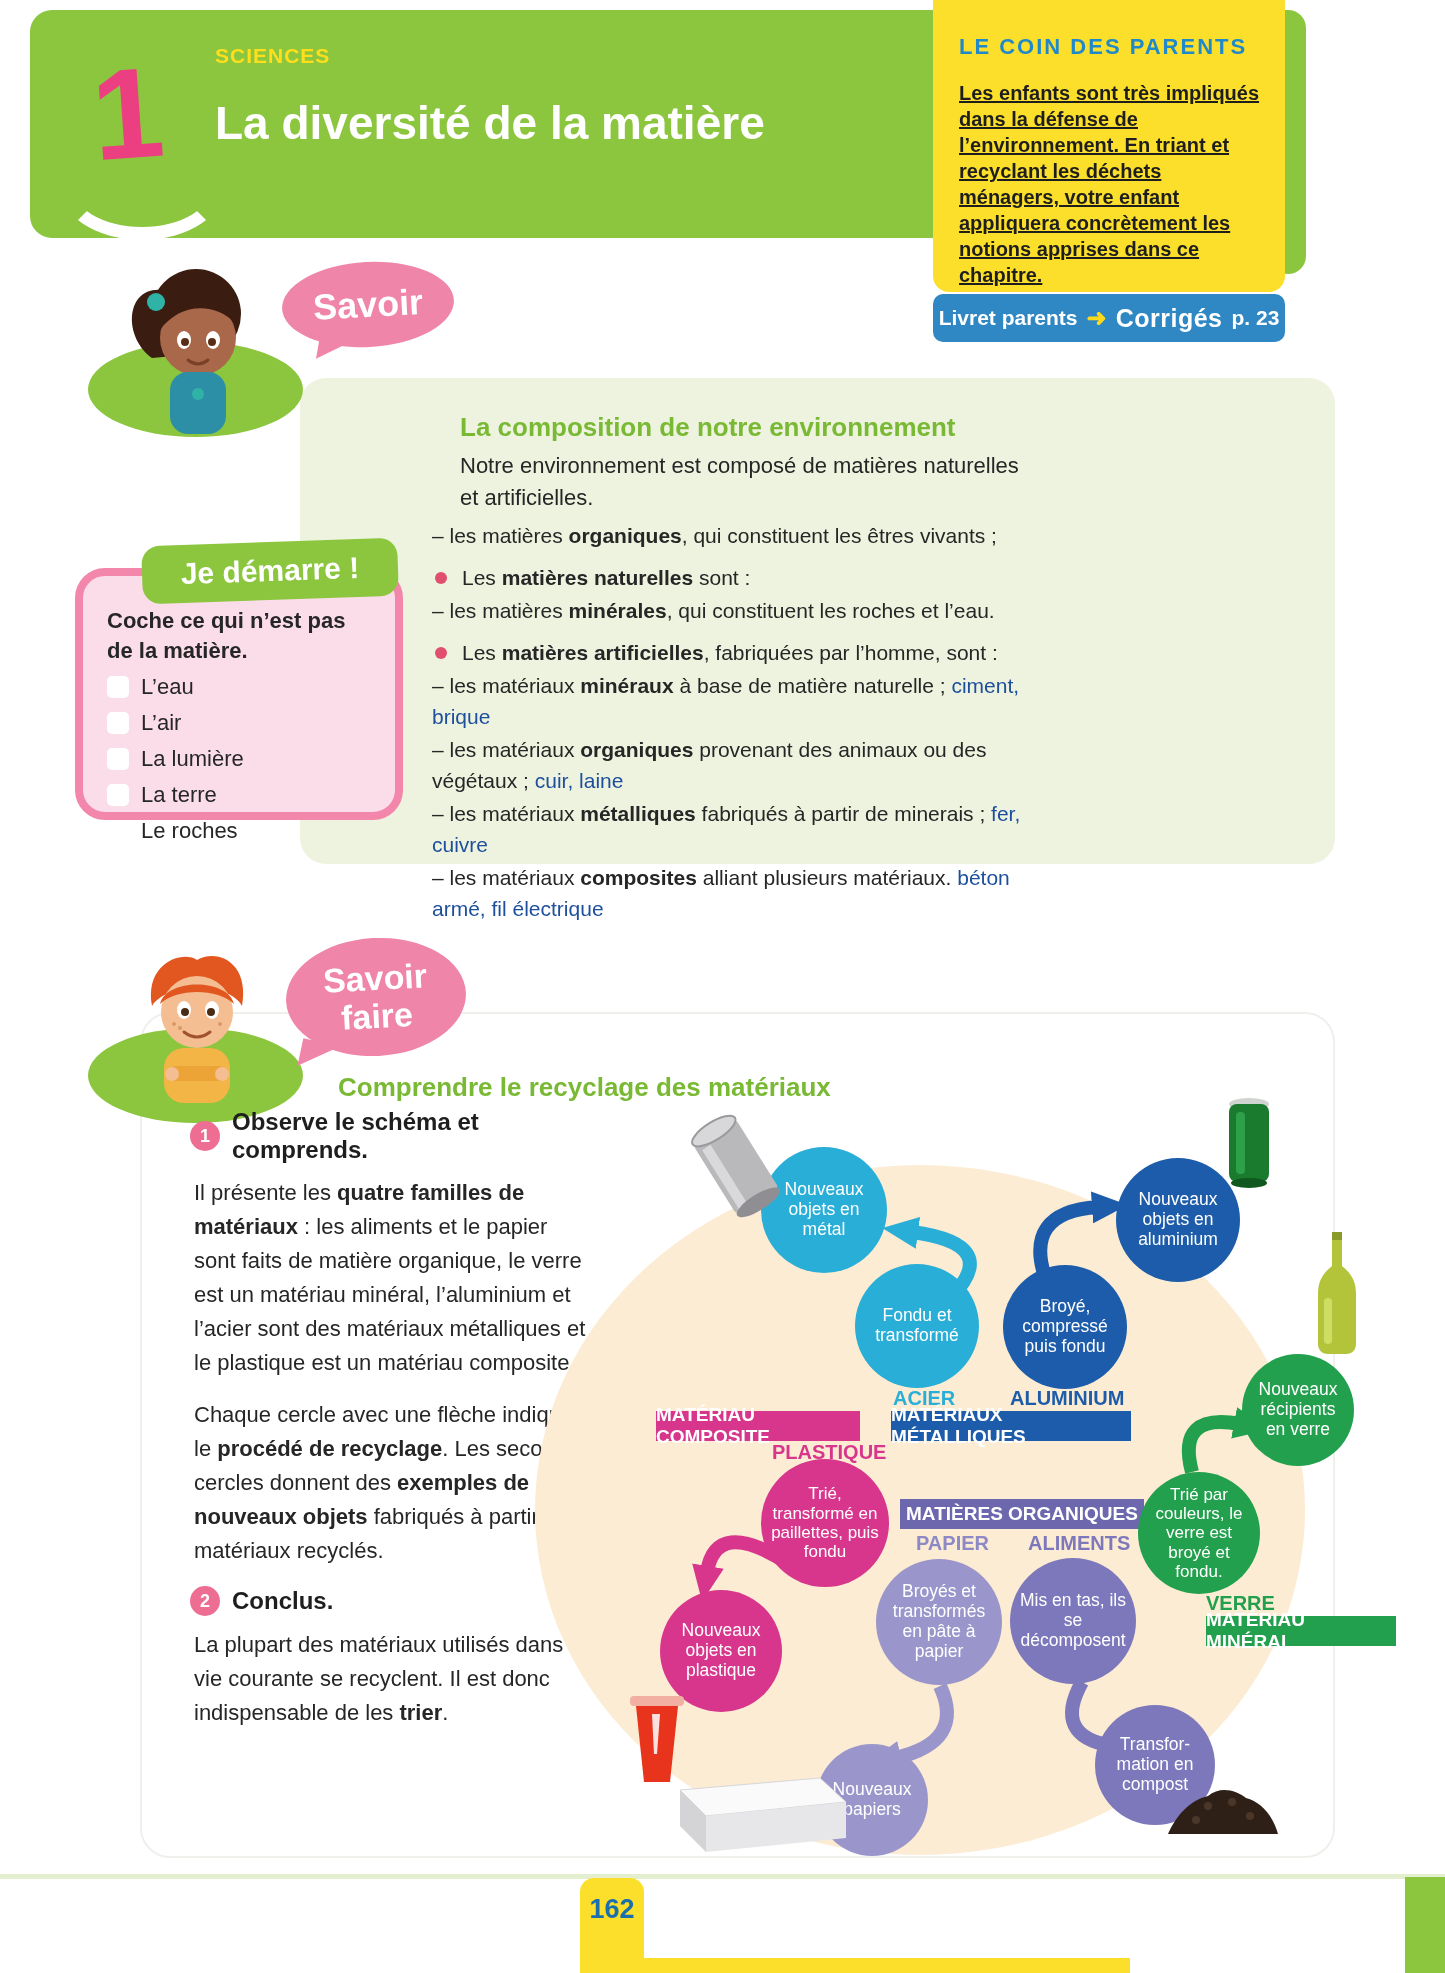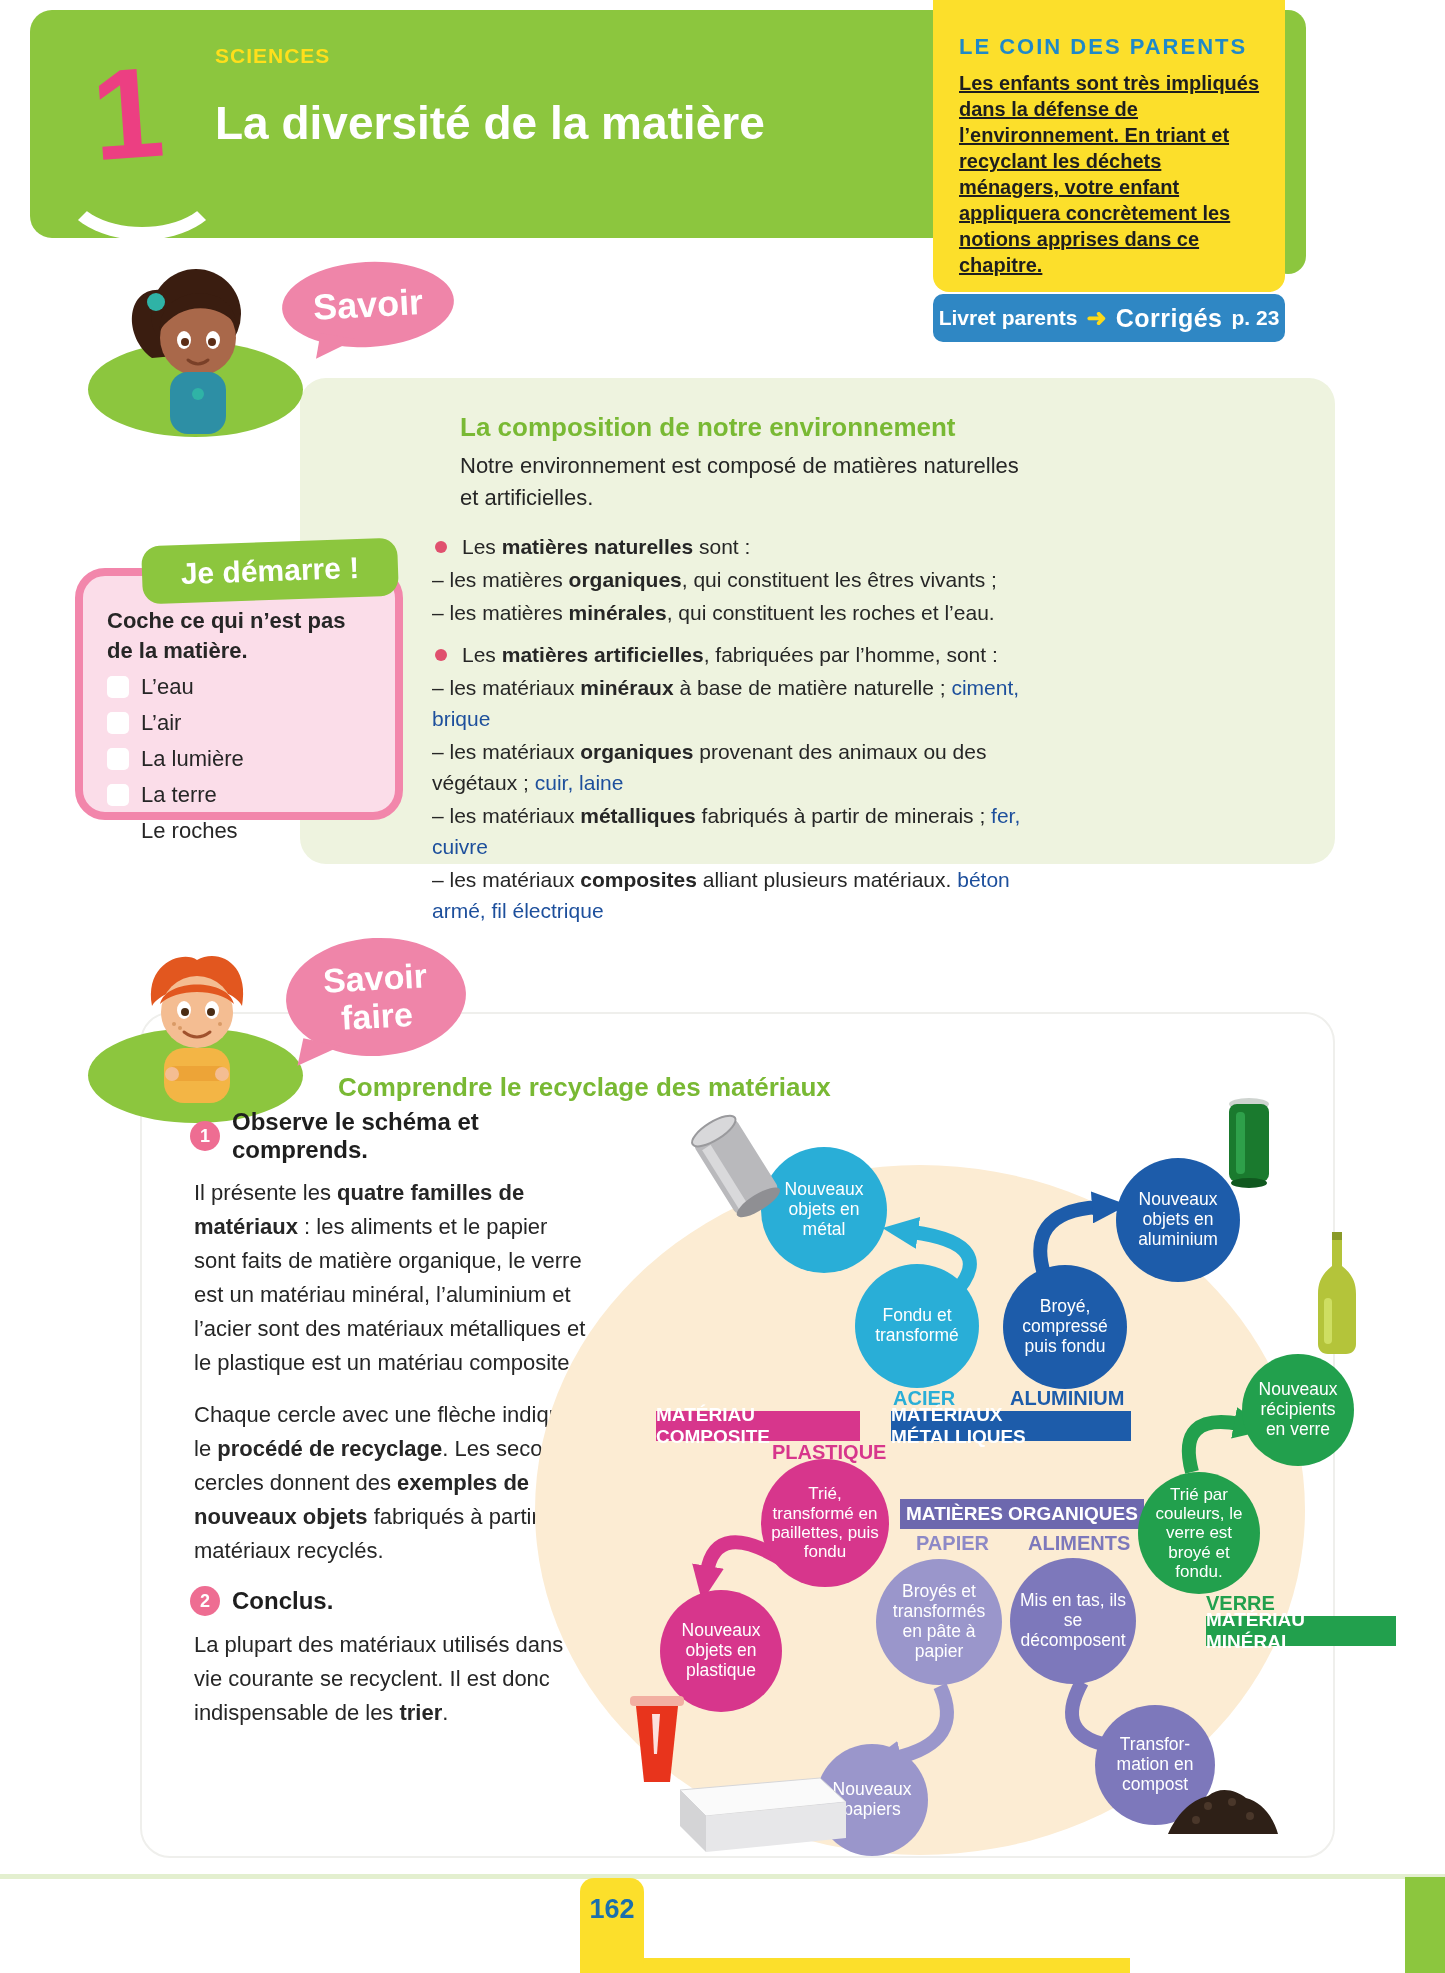--- a/index.html
+++ b/index.html
@@ -10,21 +10,21 @@
   
   .header-green{position:absolute;left:30px;top:10px;width:1275px;height:228px;background:#8cc63e;border-radius:22px;}
   .header-notch{position:absolute;left:1270px;top:10px;width:36px;height:264px;background:#8cc63e;border-radius:0 18px 18px 18px;}
   .subject{position:absolute;left:215px;top:44px;color:#ffdf1b;font-weight:bold;font-size:21px;letter-spacing:1px;}
   .chapnum{position:absolute;left:92px;top:40px;font-size:128px;font-weight:bold;color:#ec3f82;transform:rotate(-4deg);}
   .smile{position:absolute;left:58px;top:128px;width:142px;height:86px;border:13px solid transparent;border-bottom-color:#ffffff;border-radius:50%;}
   .page-title{position:absolute;left:215px;top:96px;width:800px;color:#ffffff;font-weight:bold;font-size:46px;}
 
   
   .parents-box{position:absolute;left:933px;top:0;width:352px;height:292px;background:#fcdf2b;border-radius:0 0 16px 16px;box-sizing:border-box;padding:34px 22px 0 26px;}
-  .parents-title{color:#1f89c9;font-weight:bold;font-size:22px;letter-spacing:2px;margin-bottom:10px;}
+  .parents-title{color:#1f89c9;font-weight:bold;font-size:22px;letter-spacing:2px;margin-bottom:20px;}
   .parents-body{color:#1e1e1e;font-weight:bold;font-size:20px;line-height:26px;text-decoration:underline;}
   .link-bar{position:absolute;left:933px;top:294px;width:352px;height:48px;background:#2f87c4;border-radius:10px;display:flex;align-items:center;justify-content:center;gap:9px;}
   .link-label{color:#fff;font-weight:bold;font-size:21px;}
   .link-arrow{color:#fcd91a;font-weight:bold;font-size:24px;}
   .link-target{color:#fff;font-weight:bold;font-size:25px;letter-spacing:.5px;}
   .link-page{color:#fff;font-weight:bold;font-size:21px;}
 
   
   .savoir-panel{position:absolute;left:300px;top:378px;width:1035px;height:486px;background:#eef3df;border-radius:26px;}
   .green-ellipse{position:absolute;width:215px;height:95px;background:#8cc63e;border-radius:50%;}
@@ -112,22 +112,22 @@
 
   <div class="bubble" style="left:282px;top:262px;width:172px;height:85px;font-size:36px;transform:rotate(-3deg);">
     <span>Savoir</span>
   </div>
   <div class="tail" style="left:318px;top:336px;border-width:26px 36px 0 0;border-color:#ef85a9 transparent transparent transparent;transform:rotate(10deg);"></div>
 
   <div class="green-head" style="left:460px;top:412px;">La composition de notre environnement</div>
   <div class="sv-intro">Notre environnement est composé de matières naturelles et artificielles.</div>
 
   <div class="sv-lines">
+    <div class="sv-line"><span class="seg-0">– les matières </span><span class="seg-1">organiques</span><span class="seg-0">, qui constituent les êtres vivants ;</span></div>
     <div class="sv-line bullet"><span class="seg-0">Les </span><span class="seg-1">matières naturelles</span><span class="seg-0"> sont :</span></div>
-    <div class="sv-line"><span class="seg-0">– les matières </span><span class="seg-1">organiques</span><span class="seg-0">, qui constituent les êtres vivants ;</span></div>
     <div class="sv-line"><span class="seg-0">– les matières </span><span class="seg-1">minérales</span><span class="seg-0">, qui constituent les roches et l’eau.</span></div>
     <div class="sv-line bullet"><span class="seg-0">Les </span><span class="seg-1">matières artificielles</span><span class="seg-0">, fabriquées par l’homme, sont :</span></div>
     <div class="sv-line"><span class="seg-0">– les matériaux </span><span class="seg-1">minéraux</span><span class="seg-0"> à base de matière naturelle ; </span><span class="seg-2">ciment, brique</span></div>
     <div class="sv-line"><span class="seg-0">– les matériaux </span><span class="seg-1">organiques</span><span class="seg-0"> provenant des animaux ou des végétaux ; </span><span class="seg-2">cuir, laine</span></div>
     <div class="sv-line"><span class="seg-0">– les matériaux </span><span class="seg-1">métalliques</span><span class="seg-0"> fabriqués à partir de minerais ; </span><span class="seg-2">fer, cuivre</span></div>
     <div class="sv-line"><span class="seg-0">– les matériaux </span><span class="seg-1">composites</span><span class="seg-0"> alliant plusieurs matériaux. </span><span class="seg-2">béton armé, fil électrique</span></div>
   </div>
 
   <div class="jd-box">
     <div class="jd-prompt">Coche ce qui n’est pas de la matière.</div>

